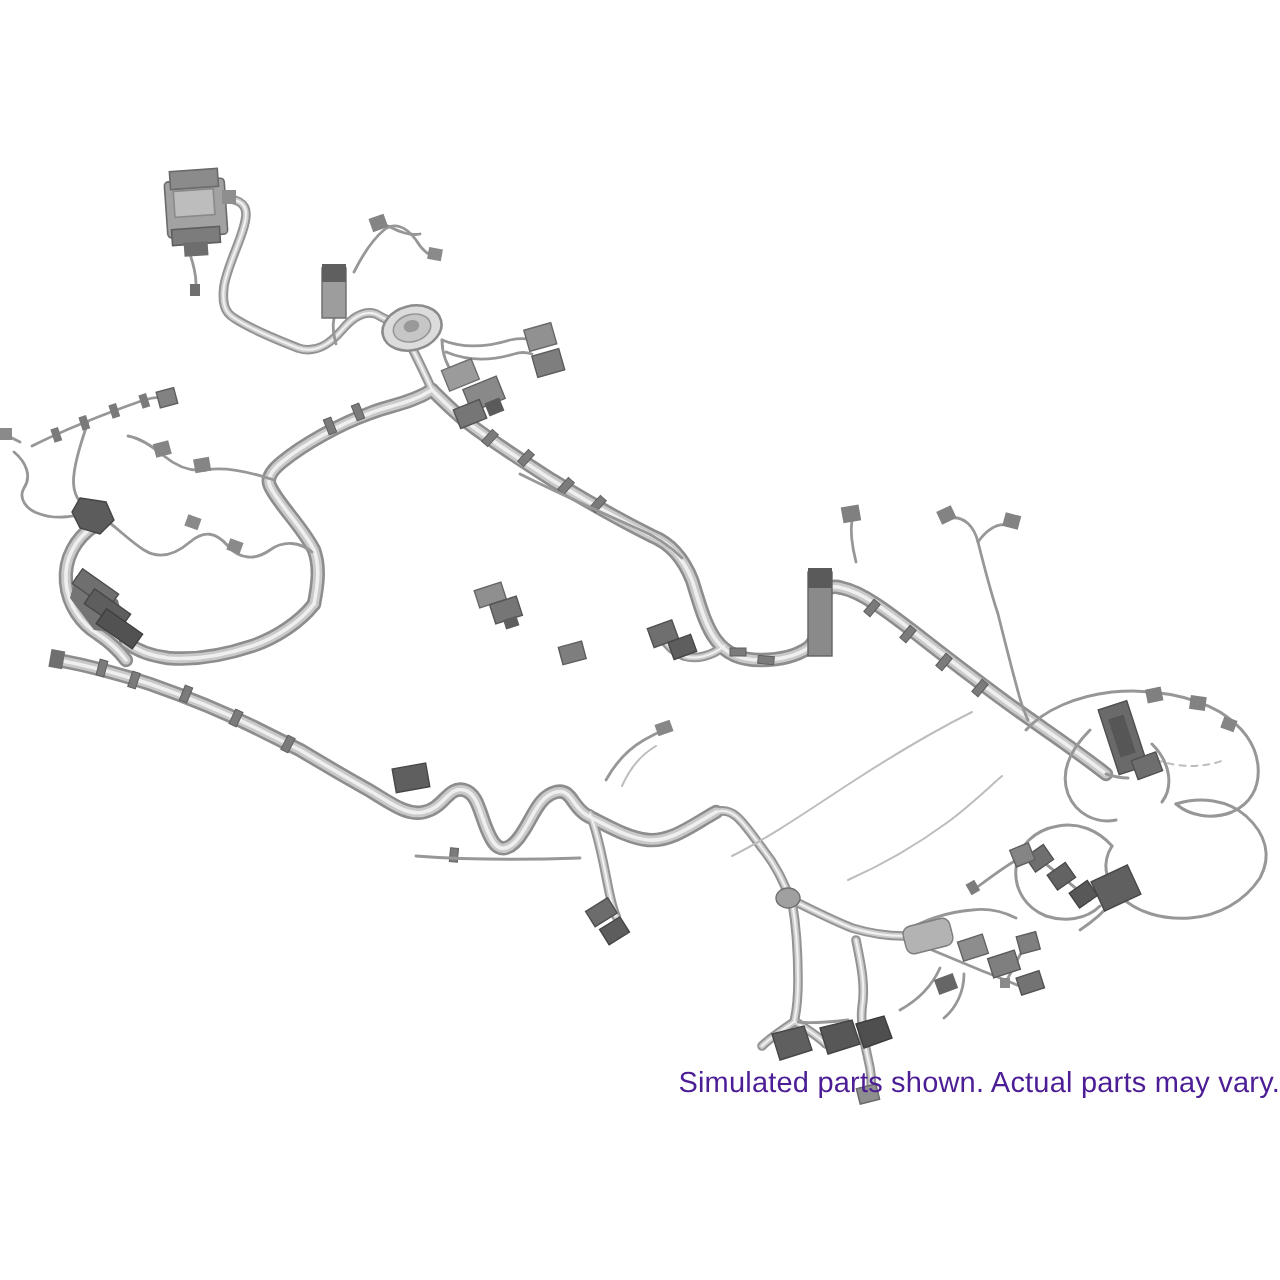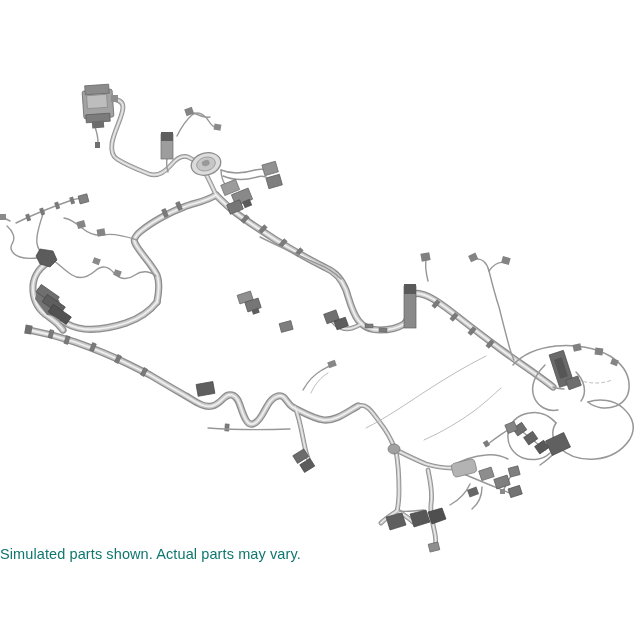--- a/index.html
+++ b/index.html
@@ -1,20 +1,20 @@
 <!DOCTYPE html>
 <html><head>
 <meta charset="utf-8">
 <style>
   html,body{margin:0;padding:0;background:#ffffff;}
   .stage{position:relative;width:640px;height:640px;background:#ffffff;overflow:hidden;
          font-family:"Liberation Sans",sans-serif;}
   .stage svg{position:absolute;left:0;top:0;}
-  .caption{position:absolute;top:546px;left:0;width:640px;text-align:left;
-           font-size:14.5px;letter-spacing:0.1px;color:#0f766e;}
+  .caption{position:absolute;top:534px;left:0;width:640px;text-align:right;
+           font-size:14.5px;letter-spacing:0.1px;color:#4c1d95;}
   
   .tl-e{stroke:#8d8d8d;stroke-width:7.2;fill:none}
   .tl-b{stroke:#c9c9c9;stroke-width:4.6;fill:none}
   .tl-h{stroke:#efefef;stroke-width:1.8;fill:none}
   .tm-e{stroke:#939393;stroke-width:4.8;fill:none}
   .tm-b{stroke:#cccccc;stroke-width:2.8;fill:none}
   .tm-h{stroke:#f1f1f1;stroke-width:1;fill:none}
   .w{stroke:#979797;stroke-width:1.4;fill:none}
   .wf{stroke:#bdbdbd;stroke-width:1;fill:none}
   .lc{stroke-linecap:round;stroke-linejoin:round}

